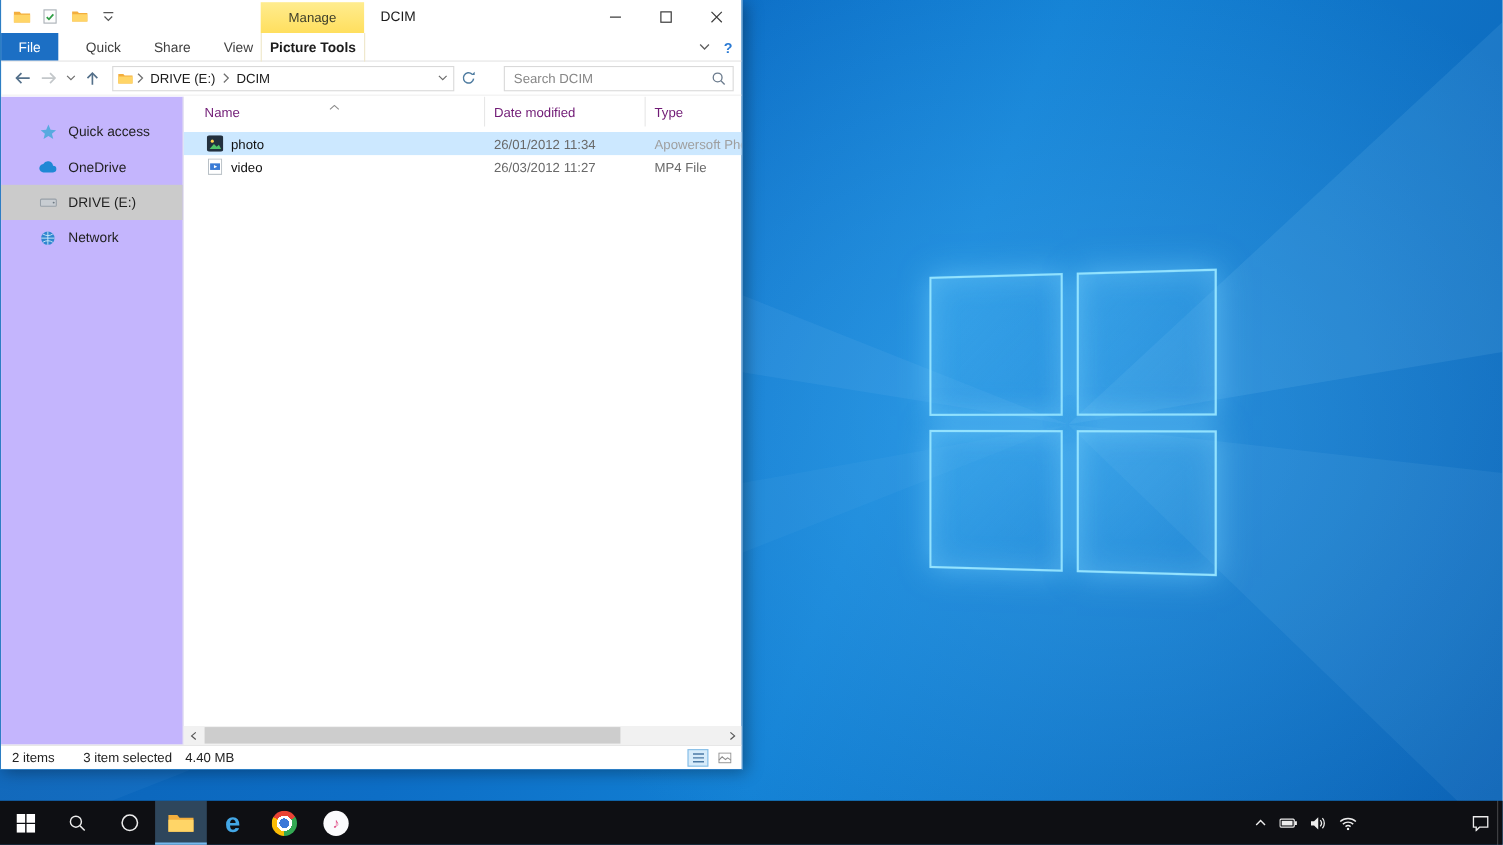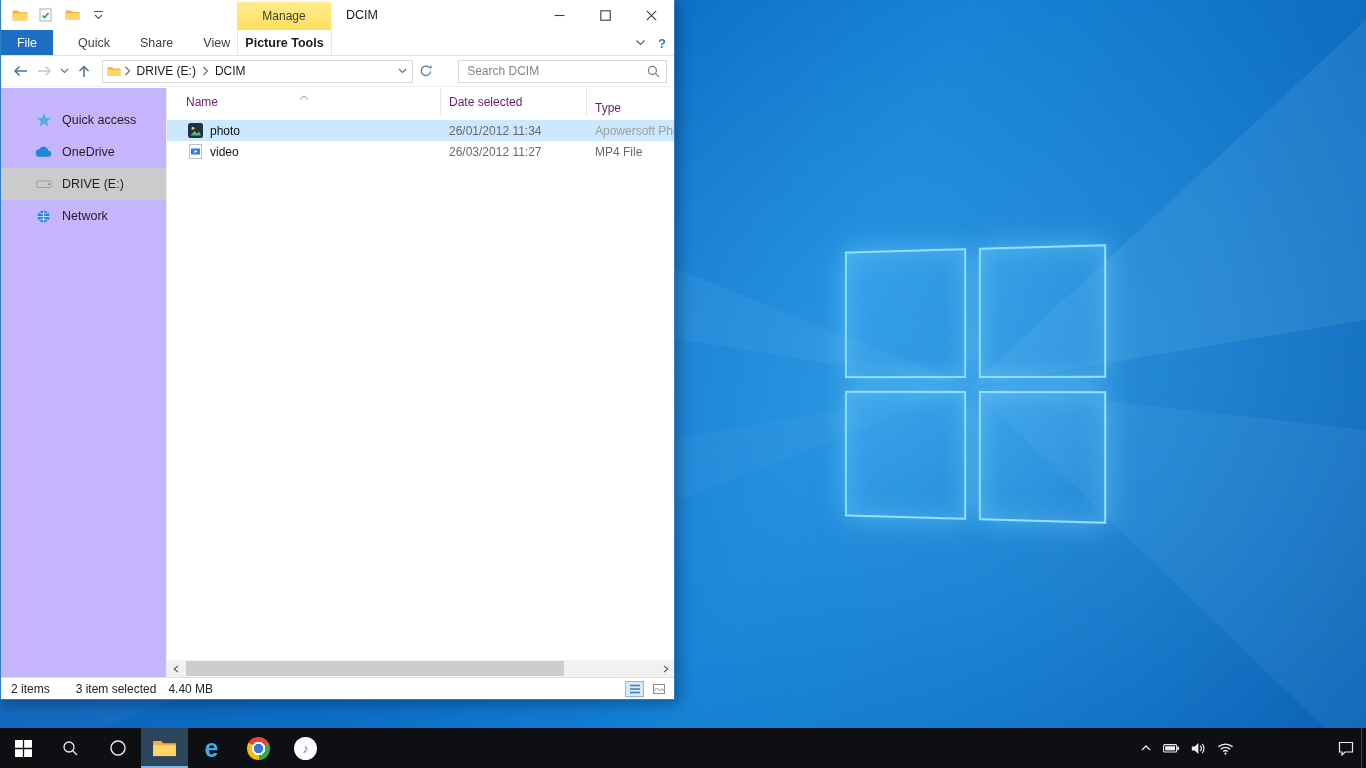--- a/index.html
+++ b/index.html
@@ -73,21 +73,21 @@
   .navitem { height:32px; display:flex; align-items:center; padding-left:34px; gap:10px;
     font-size:12.5px; color:#1f1f1f; }
   .navitem.sel { background:#cbcbcb; }
   .navicon { width:17px; height:17px; display:flex; align-items:center; justify-content:center; }
 
   .filearea { position:absolute; left:166px; right:0; top:0; bottom:0; }
   .colheaders { display:flex; height:27px; align-items:center; font-size:12px; color:#701a75; }
   .ch { height:100%; display:flex; align-items:center; border-right:1px solid #e7e7e7; position:relative; }
   .ch.name { width:274px; padding-left:19px; }
   .ch.date { width:146px; padding-left:8px; }
-  .ch.type { flex:1; padding-left:8px; border-right:none;align-items:flex-end; }
+  .ch.type { flex:1; padding-left:8px; border-right:none; }
   .sortcaret { position:absolute; top:1px; left:50%; transform:translateX(-50%); }
 
   .rows { position:absolute; top:27px; left:0; right:0; bottom:17px; padding-top:5px; }
   .row { height:21px; display:flex; align-items:center; font-size:12px; }
   .row.selected { background:#cce8ff; }
   .c-name { width:274px; display:flex; align-items:center; padding-left:20px; gap:7px; color:#111; }
   .c-date { width:146px; padding-left:8px; color:#696969; }
   .c-type { flex:1; padding-left:8px; color:#696969; white-space:nowrap; overflow:hidden; }
   .row.selected .c-type { color:#9f9f9f; }
   .ficon { width:16px; height:16px; display:flex; align-items:center; justify-content:center; }
@@ -325,21 +325,21 @@
       <div class="colheaders">
         <div class="ch name">
           <span class="sortcaret">
             <svg width="10" height="5">
                 <path d="M1 4.5L5 0.8L9 4.5" stroke="#8a8a8a" stroke-width="1" fill="none"></path>
               </svg>
           </span>
           <span>Name</span>
         </div>
         <div class="ch date">
-          <span>Date selected</span>
+          <span>Date modified</span>
         </div>
         <div class="ch type">
           <span>Type</span>
         </div>
       </div>
 
       <div class="rows">
         <div class="row selected">
           <div class="c-name">
             <span class="ficon">

